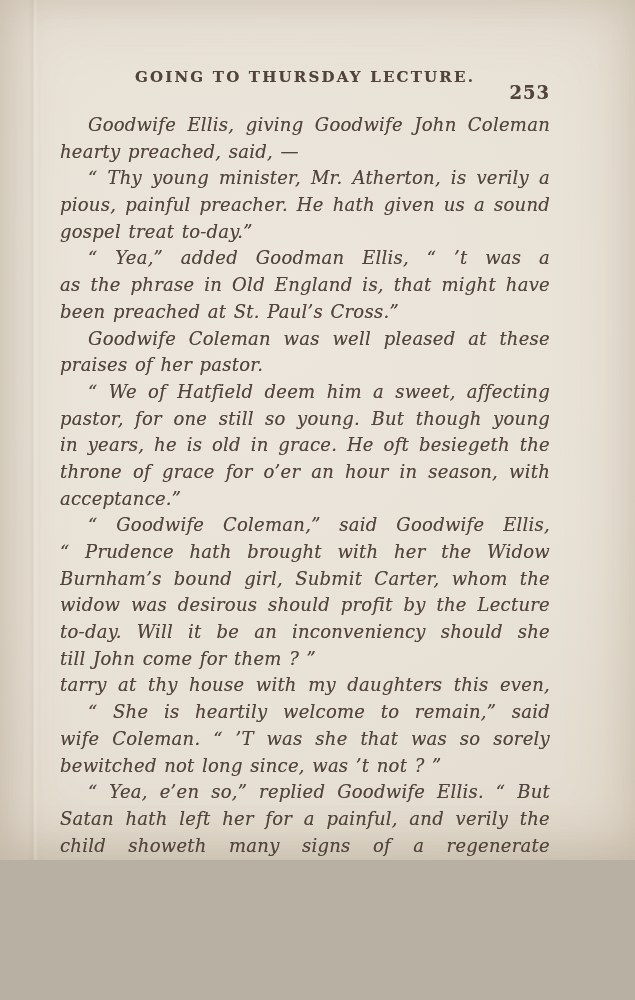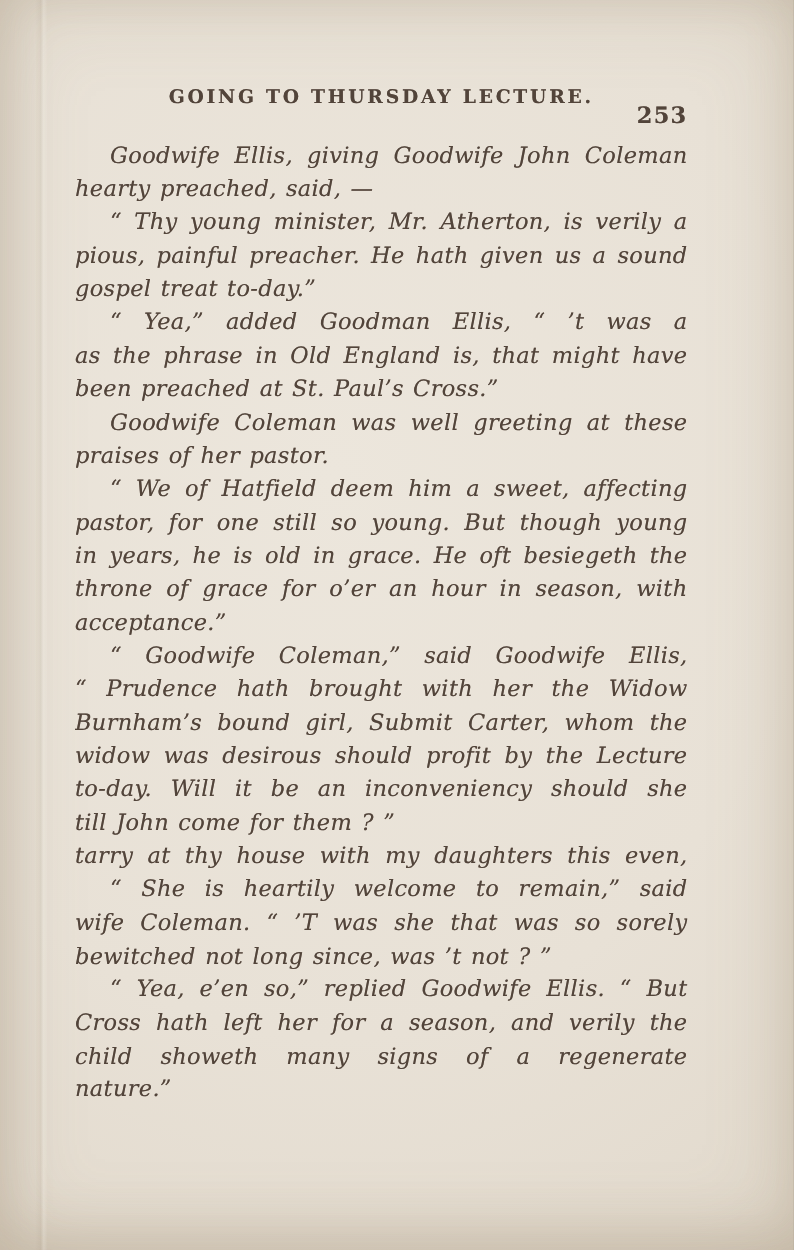--- a/index.html
+++ b/index.html
@@ -3,21 +3,21 @@
 <meta charset="utf-8">
 <style>
   html, body {
     margin: 0;
     padding: 0;
     background: #b8b0a2;
   }
   .page {
     position: relative;
     width: 635px;
-    height: 1000px;
+    height: 860px;
     margin: 0 auto;
     overflow: hidden;
     background:
       radial-gradient(ellipse 120% 90% at 42% 38%,
         var(--paper-light, #ece6dc) 0%,
         var(--paper, #e8e1d6) 50%,
         var(--paper-dark, #ded5c7) 100%);
     box-shadow: inset 0 0 70px rgba(150, 130, 100, 0.22),
                 inset 0 -18px 40px rgba(140, 120, 95, 0.14),
                 inset 14px 0 32px rgba(150, 132, 105, 0.10);
@@ -111,21 +111,21 @@
         <div class="line last">gospel treat to-day.”</div>
       </div>
 
       <div class="paragraph">
         <div class="line first">“ Yea,” added Goodman Ellis, “ ’t was a sermon,</div>
         <div class="line">as the phrase in Old England is, that might have</div>
         <div class="line last">been preached at St. Paul’s Cross.”</div>
       </div>
 
       <div class="paragraph">
-        <div class="line first">Goodwife Coleman was well greeting at these</div>
+        <div class="line first">Goodwife Coleman was well pleased at these</div>
         <div class="line last">praises of her pastor.</div>
       </div>
 
       <div class="paragraph">
         <div class="line first">“ We of Hatfield deem him a sweet, affecting</div>
         <div class="line">pastor, for one still so young.  But though young</div>
         <div class="line">in years, he is old in grace.  He oft besiegeth the</div>
         <div class="line">throne of grace for o’er an hour in season, with</div>
         <div class="line last">acceptance.”</div>
       </div>
@@ -141,20 +141,20 @@
       </div>
 
       <div class="paragraph">
         <div class="line first">“ She is heartily welcome to remain,” said Good-</div>
         <div class="line">wife Coleman.  “ ’T was she that was so sorely</div>
         <div class="line last">bewitched not long since, was ’t not ? ”</div>
       </div>
 
       <div class="paragraph">
         <div class="line first">“ Yea, e’en so,” replied Goodwife Ellis.  “ But</div>
-        <div class="line">Cross hath left her for a season, and verily the</div>
+        <div class="line">Satan hath left her for a painful, and verily the</div>
         <div class="line">child showeth many signs of a regenerate</div>
         <div class="line last">nature.”</div>
       </div>
 
     </div>
   </div>
 </div>
 
 </body></html>

